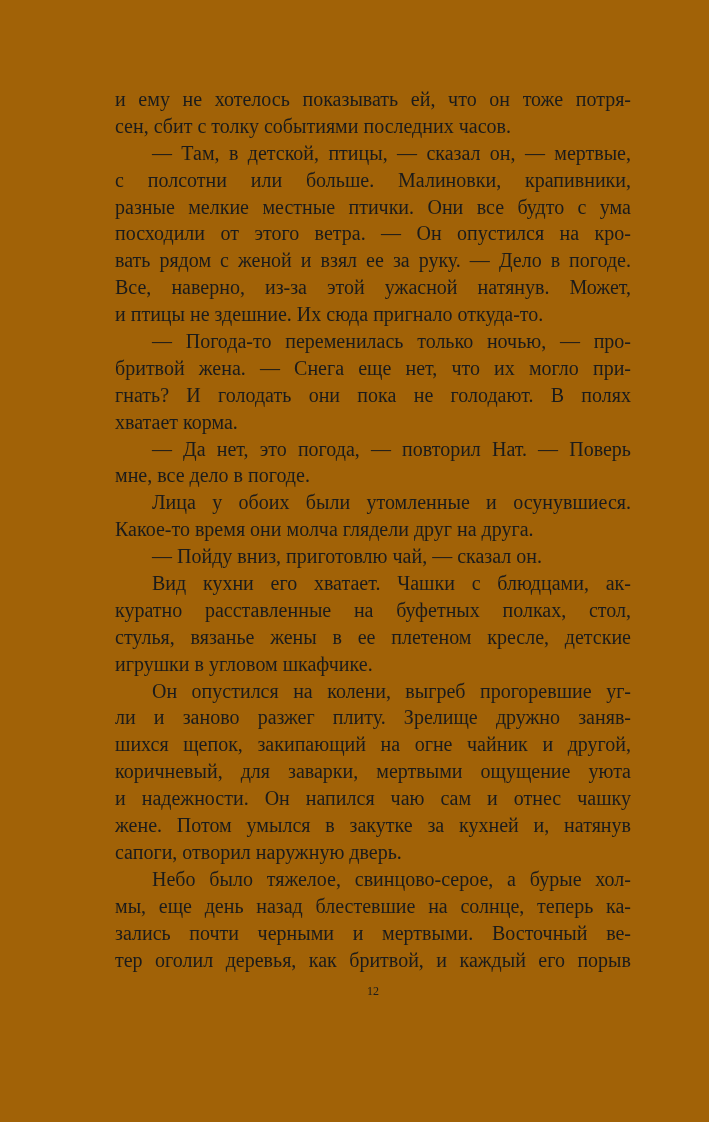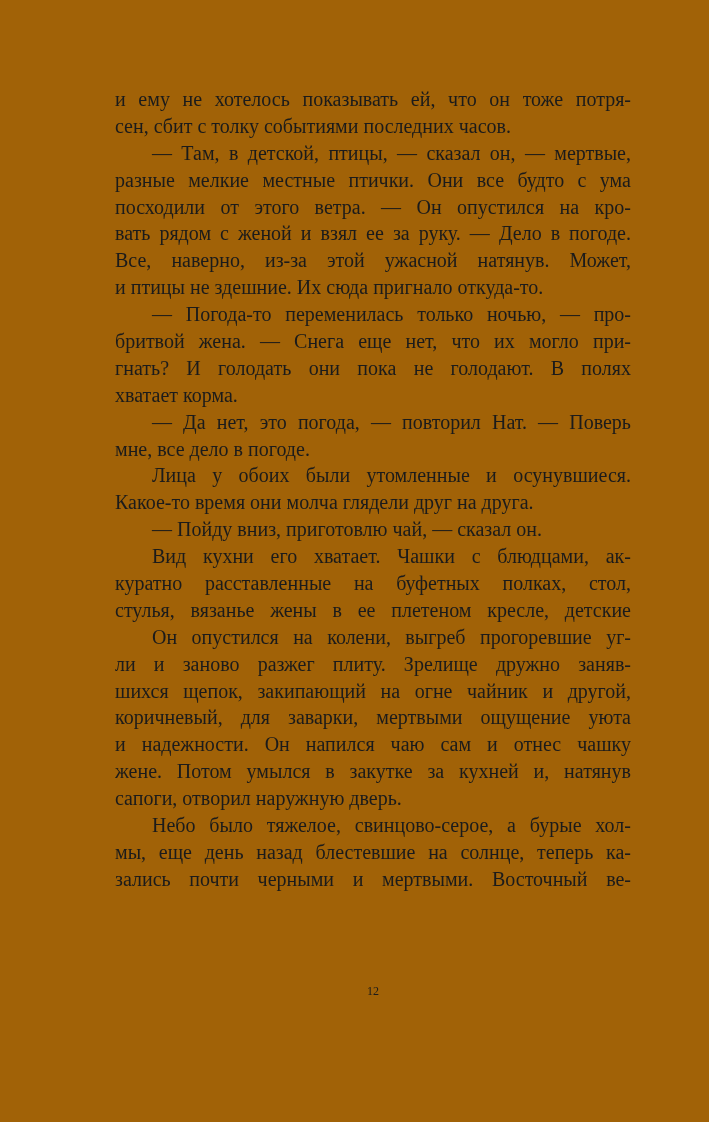--- a/index.html
+++ b/index.html
@@ -48,42 +48,45 @@
   }
 </style>
 </head>
 <body>
 
 <div class="page">
   <div class="text-block" id="text-block">
       <div class="line">и ему не хотелось показывать ей, что он тоже потря-</div>
       <div class="line end">сен, сбит с толку событиями последних часов.</div>
       <div class="line indent">— Там, в детской, птицы, — сказал он, — мертвые,</div>
+      <div class="line">с полсотни или больше. Малиновки, крапивники,</div>
       <div class="line">разные мелкие местные птички. Они все будто с ума</div>
       <div class="line">посходили от этого ветра. — Он опустился на кро-</div>
       <div class="line">вать рядом с женой и взял ее за руку. — Дело в погоде.</div>
       <div class="line">Все, наверно, из-за этой ужасной натянув. Может,</div>
       <div class="line end">и птицы не здешние. Их сюда пригнало откуда-то.</div>
       <div class="line indent">— Погода-то переменилась только ночью, — про-</div>
       <div class="line">бритвой жена. — Снега еще нет, что их могло при-</div>
       <div class="line">гнать? И голодать они пока не голодают. В полях</div>
       <div class="line end">хватает корма.</div>
       <div class="line indent">— Да нет, это погода, — повторил Нат. — Поверь</div>
       <div class="line end">мне, все дело в погоде.</div>
       <div class="line indent">Лица у обоих были утомленные и осунувшиеся.</div>
       <div class="line end">Какое-то время они молча глядели друг на друга.</div>
       <div class="line indent end">— Пойду вниз, приготовлю чай, — сказал он.</div>
       <div class="line indent">Вид кухни его хватает. Чашки с блюдцами, ак-</div>
       <div class="line">куратно расставленные на буфетных полках, стол,</div>
       <div class="line">стулья, вязанье жены в ее плетеном кресле, детские</div>
+      <div class="line end">игрушки в угловом шкафчике.</div>
       <div class="line indent">Он опустился на колени, выгреб прогоревшие уг-</div>
       <div class="line">ли и заново разжег плиту. Зрелище дружно заняв-</div>
       <div class="line">шихся щепок, закипающий на огне чайник и другой,</div>
       <div class="line">коричневый, для заварки, мертвыми ощущение уюта</div>
       <div class="line">и надежности. Он напился чаю сам и отнес чашку</div>
       <div class="line">жене. Потом умылся в закутке за кухней и, натянув</div>
       <div class="line end">сапоги, отворил наружную дверь.</div>
       <div class="line indent">Небо было тяжелое, свинцово-серое, а бурые хол-</div>
       <div class="line">мы, еще день назад блестевшие на солнце, теперь ка-</div>
       <div class="line">зались почти черными и мертвыми. Восточный ве-</div>
+      <div class="line">тер оголил деревья, как бритвой, и каждый его порыв</div>
     </div>
   <div class="page-number">12</div>
 </div>
 
 </body></html>

